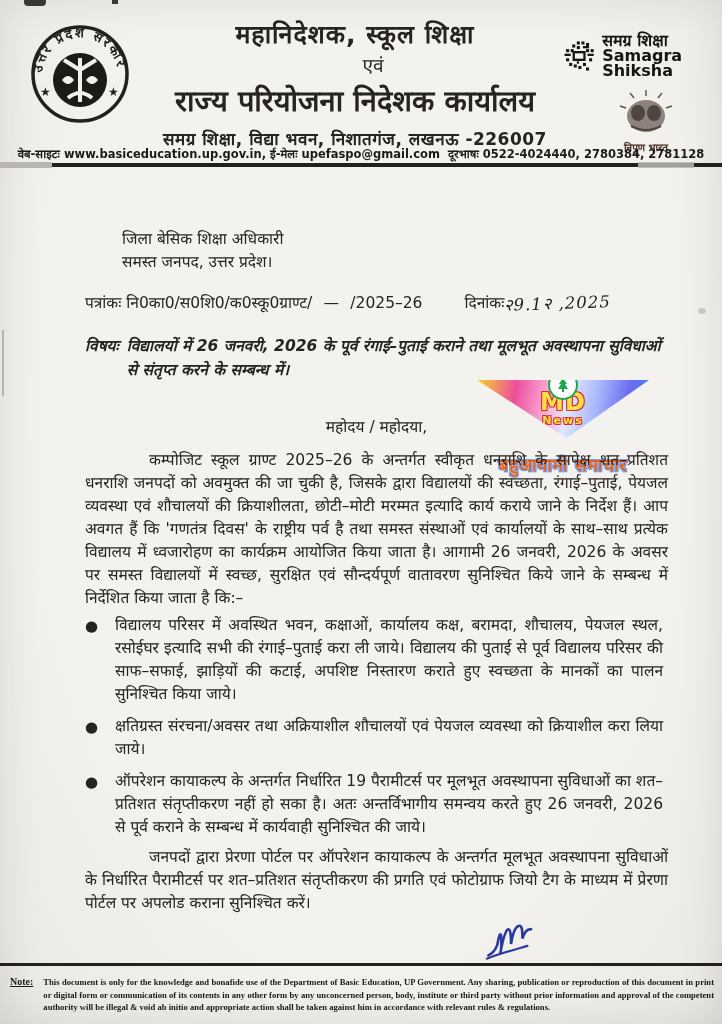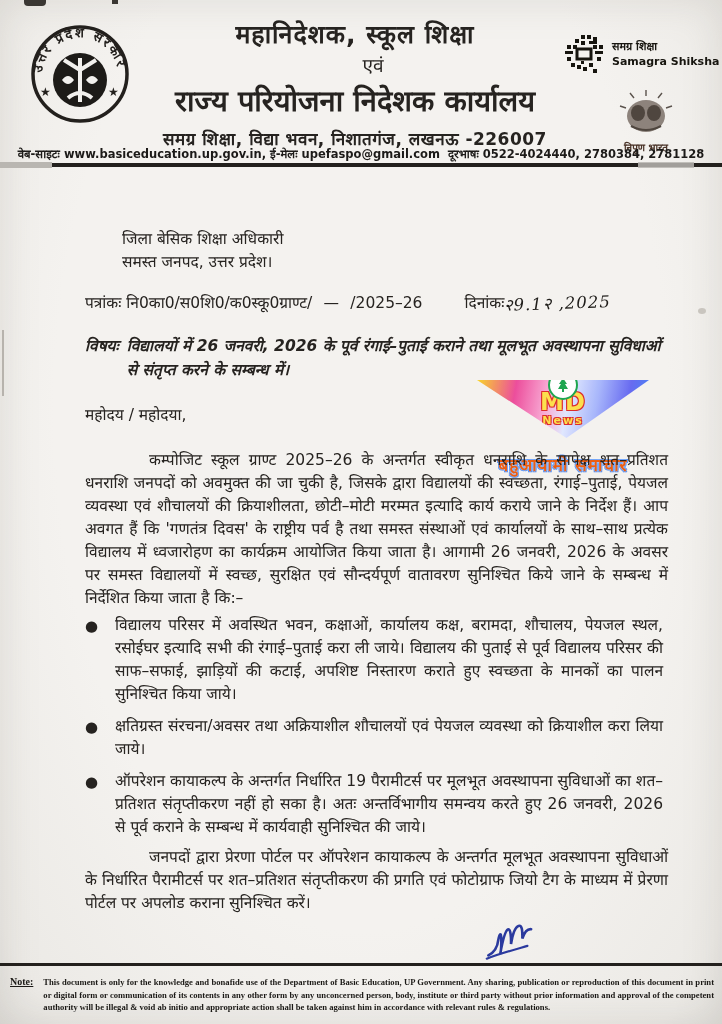--- a/index.html
+++ b/index.html
@@ -21,35 +21,35 @@
   .hdr-addr { font-size:17px; font-weight:bold; white-space:nowrap; margin-top:8px; letter-spacing:.5px; }
   .hdr-contact { position:absolute; left:0; top:146px; width:722px; text-align:center;
     font-size:11.5px; font-weight:bold; white-space:nowrap; color:#1c1a18; }
   .hdr-contact b { font-weight:bold; }
   .hdr-rule { position:absolute; left:0; top:163px; width:722px; height:4px; background:#23201d; }
   .hdr-rule::before, .hdr-rule::after { content:""; position:absolute; top:-1px; height:6px; background:#b9b6b1; }
   .hdr-rule::before { left:0; width:52px; }
   .hdr-rule::after { right:28px; width:56px; opacity:.85; }
   .emblem { position:absolute; left:28px; top:18px; }
   .samagra { position:absolute; left:563px; top:33px; display:flex; align-items:center; gap:7px; }
-  .samagra-text { font-size:11px; font-weight:bold; line-height:15px; color:#17150f; }
+  .samagra-text { font-size:16px; font-weight:bold; line-height:15px; color:#17150f; }
   .nipun { position:absolute; left:606px; top:88px; width:80px; text-align:center; }
   .nipun-label { font-size:10px; font-weight:bold; color:#4a3328; margin-top:-2px; }
   
   .blk { position:absolute; left:85px; width:583px; font-size:15.5px; line-height:23px; }
   .seva { top:183px; }
   .addressee { top:228px; left:122px; }
   .refline { top:292px; width:590px; display:flex; align-items:center; white-space:nowrap; }
   .refline .gap1 { display:inline-block; width:38px; text-align:center; }
   .refline .year { margin-right:42px; }
   .handdate { font-family:"DejaVu Serif","Liberation Serif",serif; font-style:italic;
     font-size:16.5px; letter-spacing:1px; display:inline-block; transform:rotate(-2deg); color:#1f1d1a; }
   .subject { top:334px; display:flex; gap:8px; font-weight:bold; font-style:italic; line-height:24px; }
   .subject .stext { width:534px; text-align:justify; }
-  .greeting { top:404px; }
+  .greeting { top:416px;text-align:center; }
   .para { text-align:justify; }
   .para1 { top:449px; text-indent:64px; }
   .bullets { top:614px; width:578px; }
   .b-item { display:flex; gap:16px; margin-bottom:9px; }
   .b-dot { width:14px; font-size:15px; padding-top:1px; }
   .b-text { flex:1; text-align:justify; line-height:23px; }
   .para2 { top:846px; text-indent:64px; }
   
   .wm { position:absolute; left:468px; top:380px; width:190px; text-align:center; opacity:.96; }
   .wm-tri { position:relative; margin:0 auto; width:172px; height:58px;

